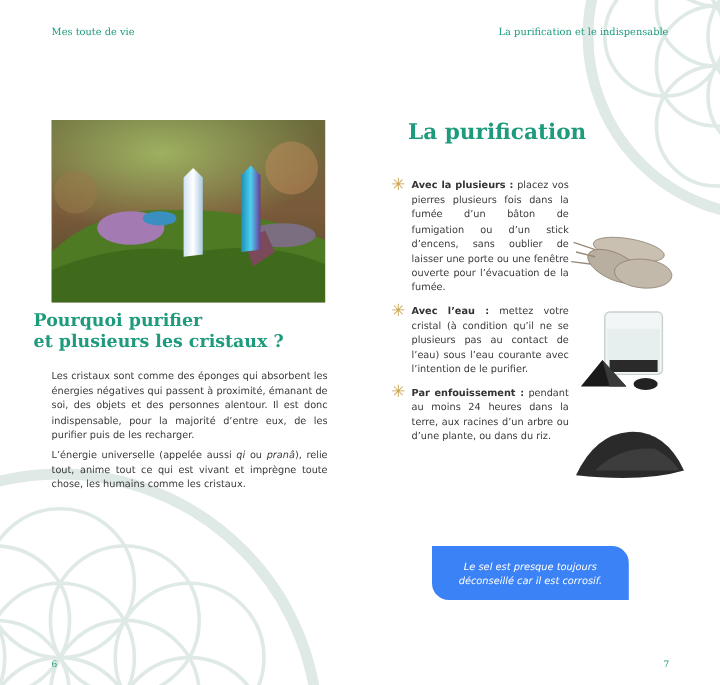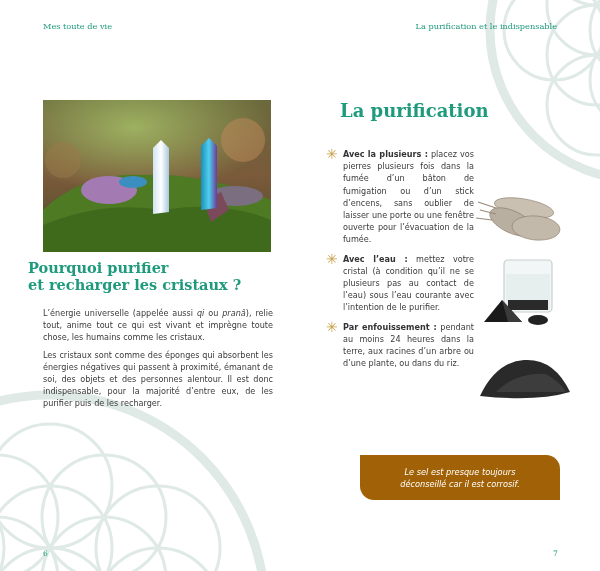--- a/index.html
+++ b/index.html
@@ -16,21 +16,21 @@
   h2 { margin: 0; position: absolute; font-family: "DejaVu Serif", serif; font-weight: bold; color: #1e9a7c; line-height: 1.15; }
   .h-left { left: 28px; top: 260px; font-size: 14.5px; width: 240px; }
   .h-right { left: 328px; top: 101px; font-size: 18px; width: 200px; margin-left: 12px; }
   .body-text { position: absolute; left: 43px; top: 307px; width: 230px; font-size: 8.1px; line-height: 12.2px; text-align: justify; }
   .body-text p { margin: 0 0 5px 0; }
   .bullets { position: absolute; left: 326px; top: 148px; width: 148px; font-size: 8.1px; line-height: 12.2px; text-align: justify; }
   .bullet { position: relative; padding-left: 17px; margin-bottom: 7px; }
   .bullet .star { position: absolute; left: 0; top: -2px; font-size: 14px; color: #c9a24a; font-weight: bold; line-height: 16px; }
   .bullet b { color: #333; }
   .pic { position: absolute; }
-  .callout { position: absolute; left: 360px; top: 455px; width: 200px; height: 45px; background: #a16207;
+  .callout { position: absolute; left: 360px; top: 455px; width: 164px; height: 45px; background: #3b82f6;
              border-radius: 0 14px 0 14px; color: #ffffff; font-style: italic; font-size: 8.2px; line-height: 12px;
              display: flex; align-items: center; justify-content: center; text-align: center; }
 </style>
 </head>
 <body>
 
 <div class="spread">
 
   <svg class="bg-flower" style="left:470px; top:-90px;" width="260" height="300" viewBox="0 0 260 300">
     <circle class="outer" cx="170" cy="120" r="150"></circle>
@@ -97,26 +97,26 @@
       <ellipse cx="90" cy="82" rx="14" ry="6" fill="#3a8fc0"></ellipse>
       <ellipse cx="192" cy="96" rx="28" ry="10" fill="#7a6e80"></ellipse>
       <path d="M160 100 L178 92 L186 110 L168 122 Z" fill="#7a4a5a"></path>
       <polygon points="110,48 118,40 126,48 126,112 110,114" fill="url(#quartz)"></polygon>
       <polygon points="158,46 166,38 174,46 174,108 158,110" fill="url(#fluor)"></polygon>
     </svg>
   </div>
 
   <h2 class="h-left">
     <span>Pourquoi purifier</span><br>
-    <span>et recharger les cristaux ?</span>
+    <span>et plusieurs les cristaux ?</span>
   </h2>
 
   <div class="body-text">
+    <p>Les cristaux sont comme des éponges qui absorbent les énergies négatives qui passent à proximité, émanant de soi, des objets et des personnes alentour. Il est donc indispensable, pour la majorité d’entre eux, de les purifier puis de les recharger.</p>
     <p><span>L’énergie universelle (appelée aussi </span><em>qi</em><span> ou </span><em>pranâ</em><span>), relie tout, anime tout ce qui est vivant et imprègne toute chose, les humains comme les cristaux.</span></p>
-    <p>Les cristaux sont comme des éponges qui absorbent les énergies négatives qui passent à proximité, émanant de soi, des objets et des personnes alentour. Il est donc indispensable, pour la majorité d’entre eux, de les purifier puis de les recharger.</p>
   </div>
 
   <div class="folio" style="left:43px;">6</div>
 
   <div class="running-head" style="right:43px;">La purification et le indispensable</div>
 
   <h2 class="h-right">
     <span>La purification</span><br>
   </h2>
 

